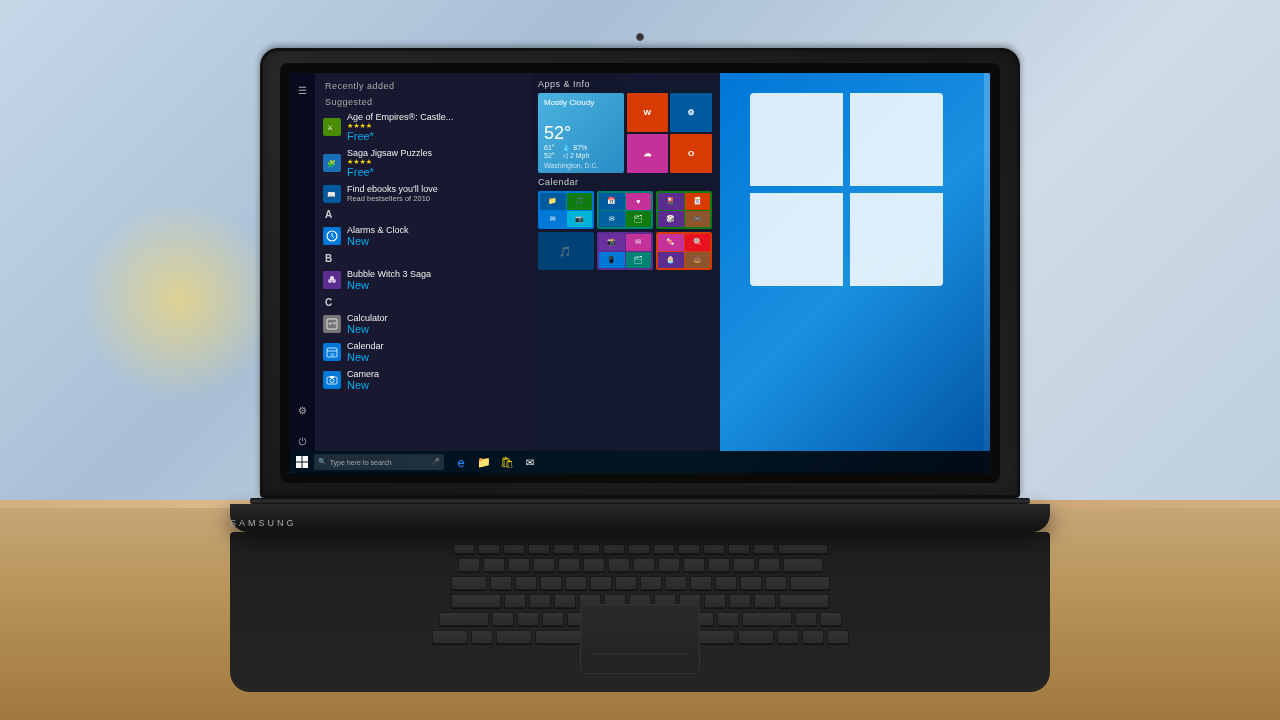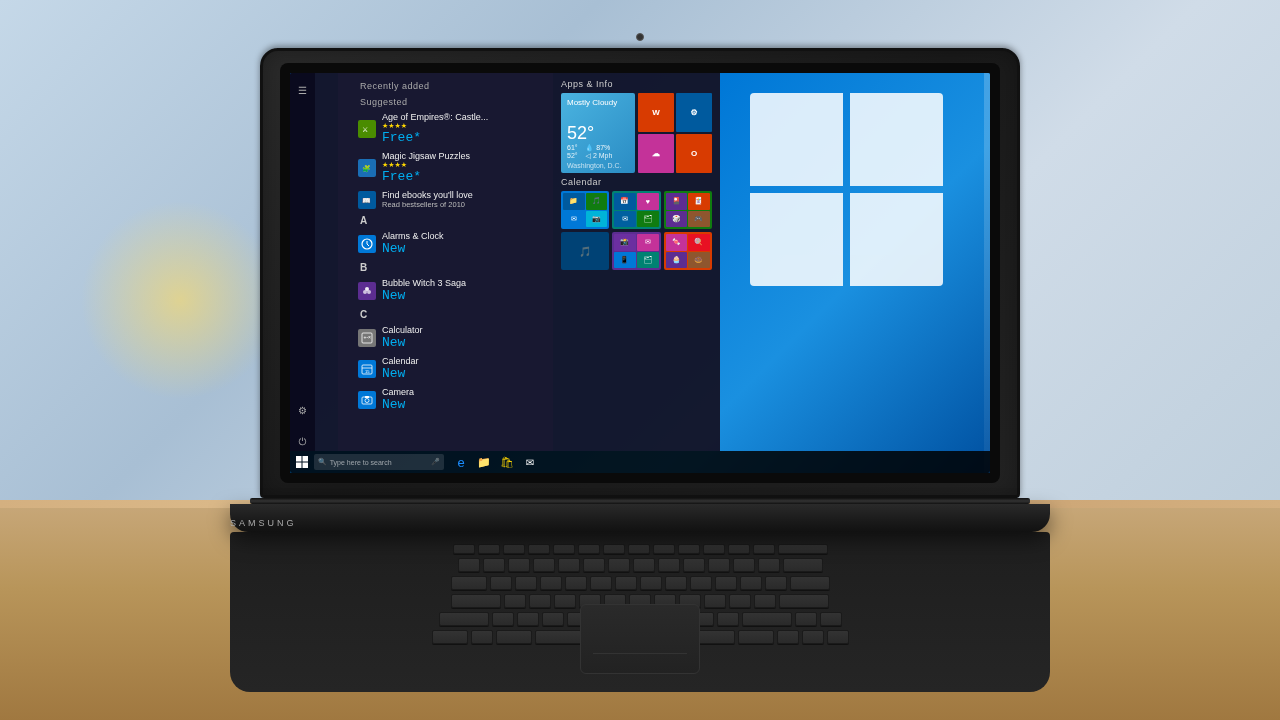--- a/index.html
+++ b/index.html
@@ -181,23 +181,22 @@
       font-size: 10px;
       cursor: pointer;
     }
 
     
     .start-middle {
       width: 215px;
       background: rgba(25,25,50,0.97);
       overflow-y: auto;
       overflow-x: hidden;
-      padding: 4px 12px;
+      padding: 4px 0;
       flex-shrink: 0;
-      margin-left: 23px;
     }
     .start-middle::-webkit-scrollbar { width: 4px; }
     .start-middle::-webkit-scrollbar-track { background: transparent; }
     .start-middle::-webkit-scrollbar-thumb { background: rgba(255,255,255,0.2); }
 
     .section-label {
       font-size: 9px;
       color: #aaa;
       padding: 4px 10px 2px;
       letter-spacing: 0.5px;
@@ -221,21 +220,21 @@
       border-radius: 2px;
       display: flex;
       align-items: center;
       justify-content: center;
       font-size: 9px;
       flex-shrink: 0;
       color: white;
     }
     .app-info { display: flex; flex-direction: column; }
     .app-name { font-size: 9px; color: #eee; white-space: nowrap; }
-    .app-badge { font-size: 13px; color: #00adef; font-family: Liberation Mono, monospace; }
+    .app-badge { font-size: 11px; color: #00adef; }
     .app-stars { font-size: 7px; color: #ffd700; }
     .app-subtitle { font-size: 7.5px; color: #bbb; }
 
     
     .start-right {
       flex: 1;
       padding: 6px 8px;
       overflow-y: auto;
     }
     .tiles-section-label {
@@ -520,21 +519,21 @@
               </div>
             </div>
             <div class="app-item">
               <div class="app-icon" style="background:#1a6eb5;">
                 <svg width="12" height="12" viewBox="0 0 12 12">
                     <rect width="12" height="12" fill="#1a6eb5" rx="1"></rect>
                     <text x="1" y="9" font-size="7" fill="white">🧩</text>
                   </svg>
               </div>
               <div class="app-info">
-                <span class="app-name">Magic Jigsaw Puzzles</span>
+                <span class="app-name">Saga Jigsaw Puzzles</span>
                 <span class="app-stars">★★★★</span>
                 <span class="app-badge">Free*</span>
               </div>
             </div>
             <div class="app-item">
               <div class="app-icon" style="background:#005a9e;">
                 <svg width="12" height="12" viewBox="0 0 12 12">
                     <rect width="12" height="12" fill="#005a9e" rx="1"></rect>
                     <text x="1" y="9" font-size="7" fill="white">📖</text>
                   </svg>

